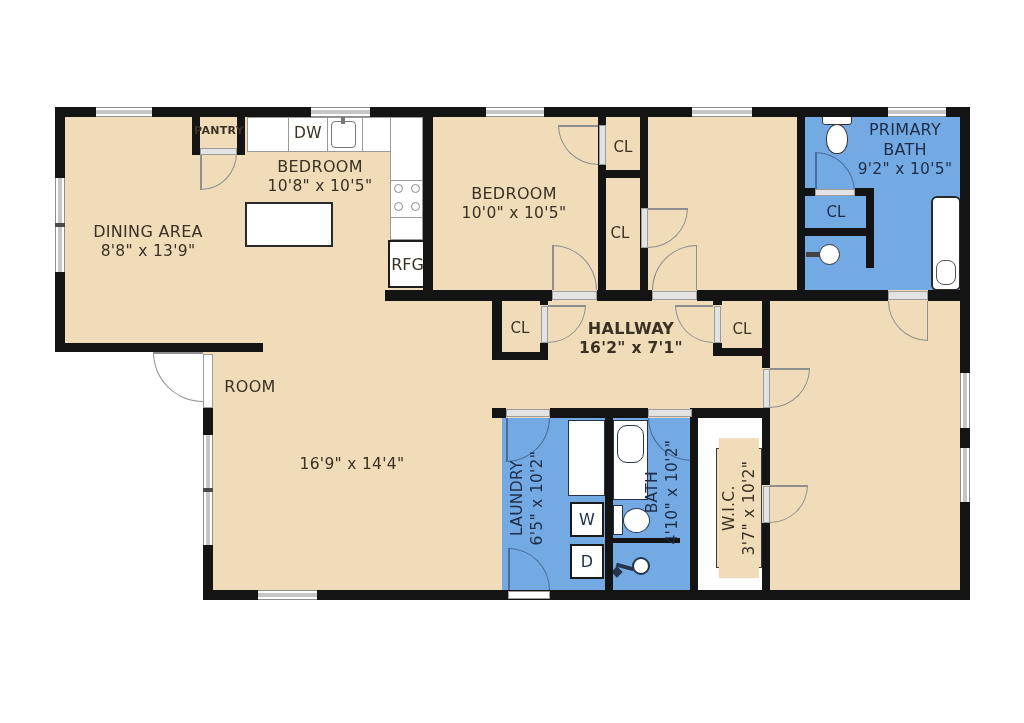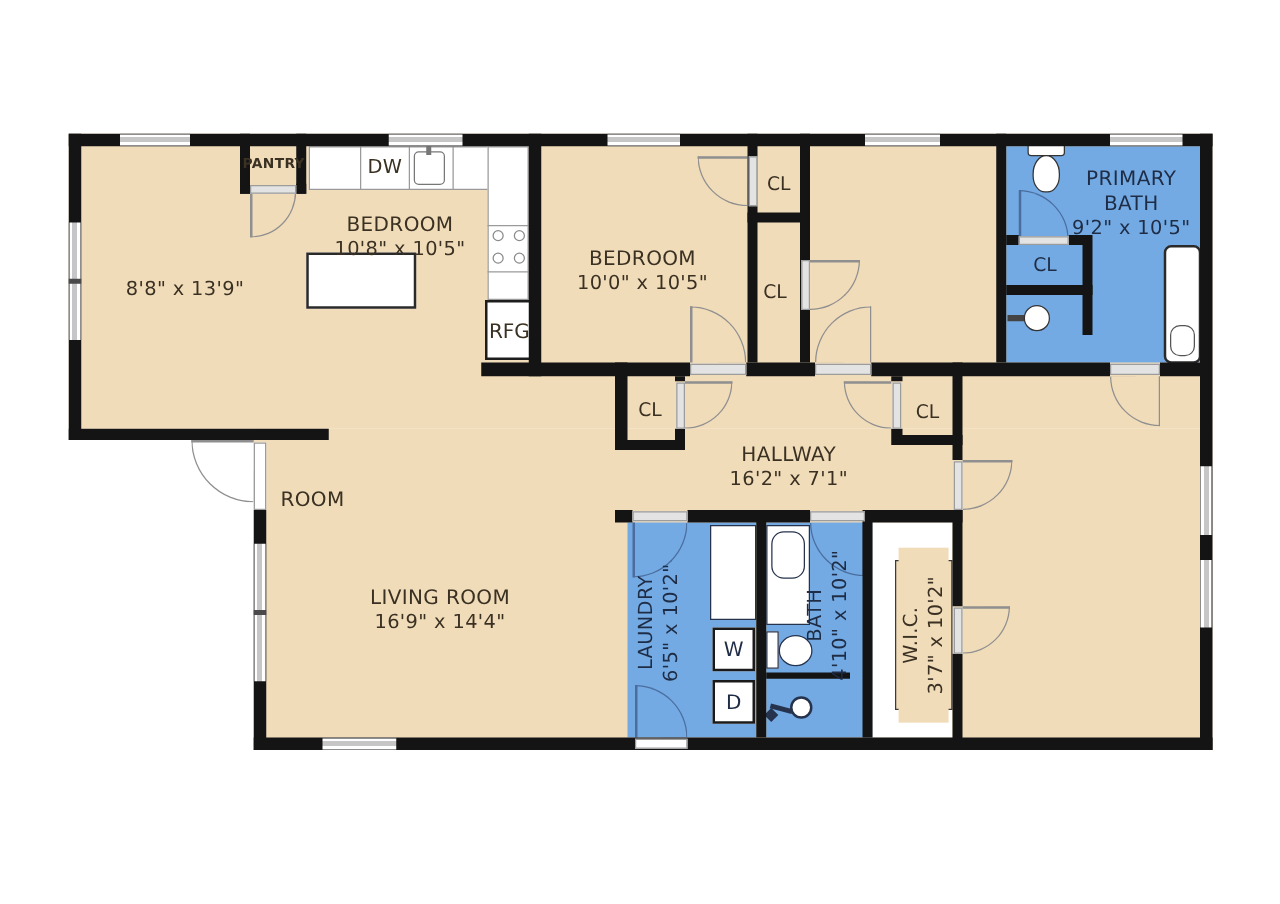--- a/index.html
+++ b/index.html
@@ -18,21 +18,21 @@
   .arc{position:absolute;border:0 solid #8f8f8f;box-sizing:border-box;}
   .arc.br{border-right-width:1.6px;border-bottom-width:1.6px;border-bottom-right-radius:100%;}
   .arc.bl{border-left-width:1.6px;border-bottom-width:1.6px;border-bottom-left-radius:100%;}
   .arc.tr{border-top-width:1.6px;border-right-width:1.6px;border-top-right-radius:100%;}
   .arc.tl{border-top-width:1.6px;border-left-width:1.6px;border-top-left-radius:100%;}
   .arc.navy{border-color:#4a6d9e;}
   .leaf{position:absolute;background:#8f8f8f;}
   .leaf.navy{background:#4a6d9e;}
   .fx{position:absolute;background:#fff;box-sizing:border-box;}
   .lab{position:absolute;text-align:center;color:#3a3123;letter-spacing:.3px;line-height:1.25;}
-  .lab .nm{font-size:16px;margin-top:13px;}
+  .lab .nm{font-size:16px;}
   .lab .dm{font-size:15.5px;}
   .cl{position:absolute;text-align:center;font-size:15px;color:#3a3123;}
   .cl.navy{color:#1e2c45;}
   .vlab{position:absolute;text-align:center;transform:rotate(-90deg);transform-origin:center;
         color:#1e2c45;font-size:15.5px;line-height:1.3;letter-spacing:.3px;}
   .vlab.tan{color:#3a3123;}
   .boxlab{display:flex;align-items:center;justify-content:center;font-size:16px;color:#1e2c45;}
   .footer{position:absolute;left:0;right:0;text-align:center;font-family:"Liberation Sans",sans-serif;
           font-size:12px;color:#3f3f3f;}
 </style>
@@ -183,43 +183,43 @@
   <div class="winh" style="left:888px;top:107px;width:58px;"></div>
   <div class="winh" style="left:258px;top:590px;width:59px;"></div>
   <div class="winv" style="left:55px;top:178px;height:94px;"></div>
   <div class="cap" style="left:55px;top:223px;width:10px;height:4px;"></div>
   <div class="winv" style="left:203px;top:435px;height:110px;"></div>
   <div class="cap" style="left:203px;top:488px;width:10px;height:4px;"></div>
   <div class="winv" style="left:960px;top:373px;height:55px;"></div>
   <div class="winv" style="left:960px;top:448px;height:54px;"></div>
 
   <div class="lab" style="left:48px;top:222px;width:200px;">
+    <div class="nm">DINING AREA</div>
     <div class="dm">8'8" x 13'9"</div>
   </div>
   <div class="lab" style="left:220px;top:157px;width:200px;">
     <div class="nm">BEDROOM</div>
     <div class="dm">10'8" x 10'5"</div>
   </div>
   <div class="lab" style="left:414px;top:184px;width:200px;">
     <div class="nm">BEDROOM</div>
     <div class="dm">10'0" x 10'5"</div>
   </div>
   <div class="lab" style="left:845px;top:120px;width:120px;color:#1e2c45;">
     <div class="nm">PRIMARY BATH</div>
     <div class="dm">9'2" x 10'5"</div>
   </div>
-  <div class="lab" style="left:531px;top:341px;width:200px;">
+  <div class="lab" style="left:531px;top:319px;width:200px;font-weight:bold;">
     <div class="nm">HALLWAY</div>
     <div class="dm">16'2" x 7'1"</div>
   </div>
   <div class="lab" style="left:200px;top:377px;width:100px;">
     <div class="nm">ROOM</div>
   </div>
   <div class="lab" style="left:252px;top:455px;width:200px;">
-    <div class="nm">LIVING ROOM</div>
     <div class="dm">16'9" x 14'4"</div>
   </div>
 
   <div class="vlab" style="left:452px;top:478px;width:150px;">
     <div>LAUNDRY</div>
     <div>6'5" x 10'2"</div>
   </div>
   <div class="vlab" style="left:587px;top:472px;width:150px;">
     <div>BATH</div>
     <div>4'10" x 10'2"</div>

